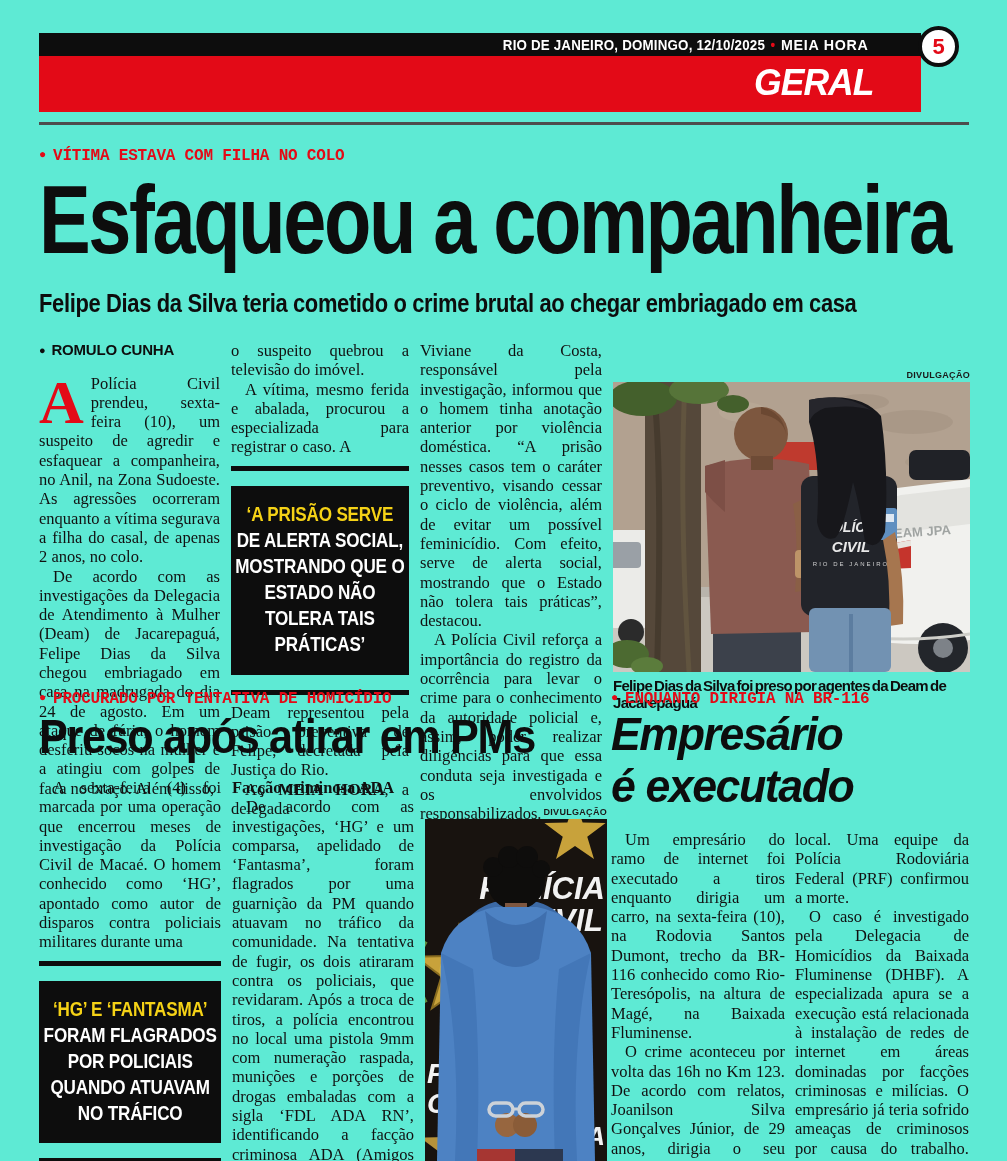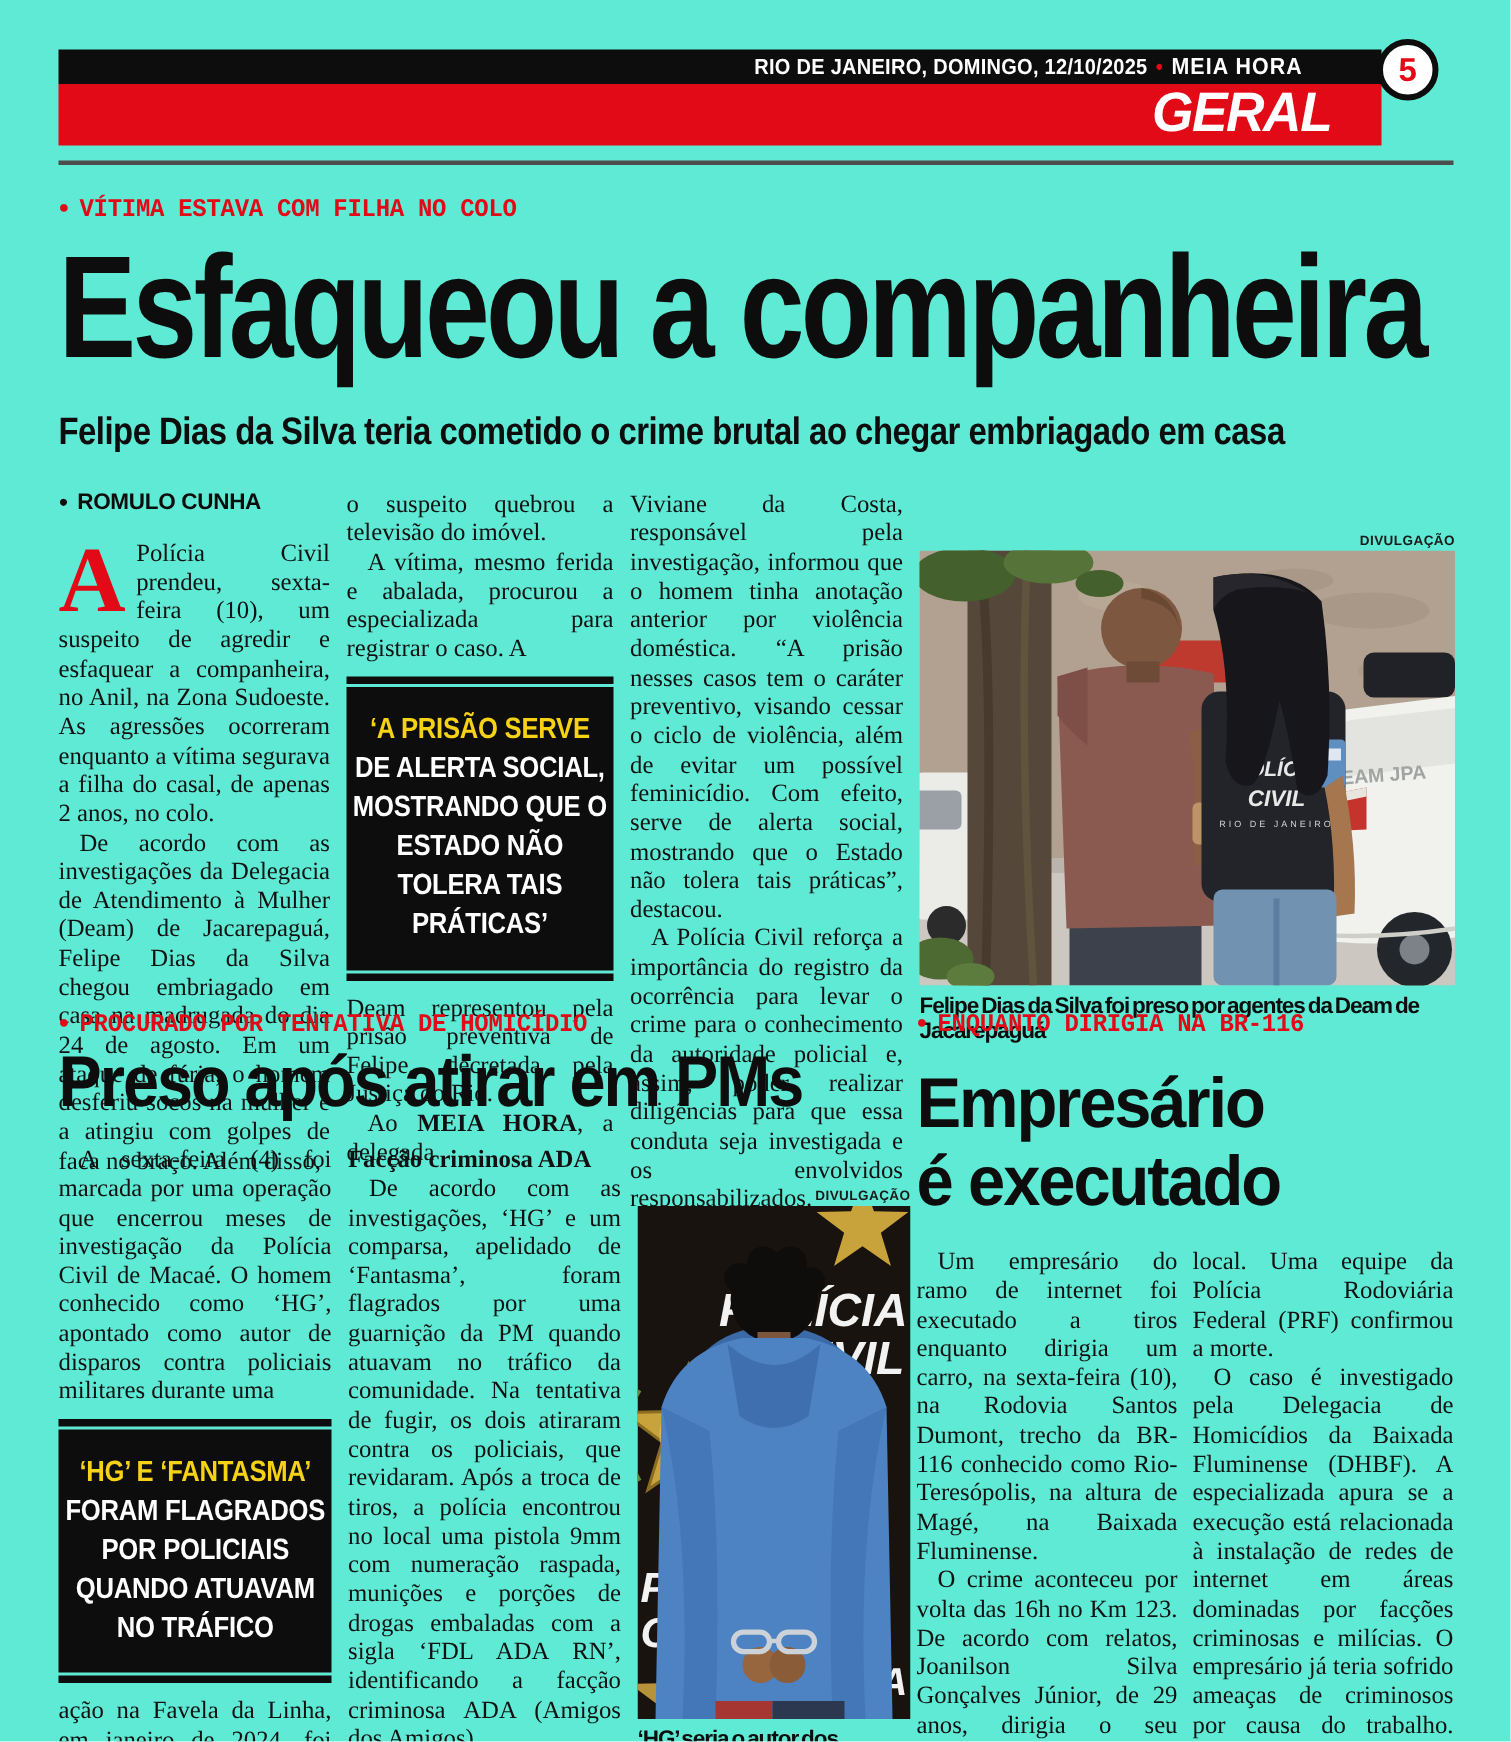--- a/index.html
+++ b/index.html
@@ -9,22 +9,22 @@
 
   
   .bars{position:relative;width:882px;}
   .topbar{height:23px;background:#0d0d0d;display:flex;align-items:center;justify-content:flex-end;
           padding-right:52px;box-sizing:border-box;}
   .topbar .mast{display:inline-block;transform:scaleX(.92);transform-origin:right center;
           font-family:"Liberation Sans",sans-serif;font-weight:bold;color:#fff;font-size:14.5px;
           letter-spacing:.2px;white-space:nowrap;}
   .topbar .dot{color:#e30a17;margin:0 6px;}
   .topbar .brand{font-size:15.5px;letter-spacing:.8px;}
-  .redbar{height:41px;background:#e30a17;display:flex;align-items:center;justify-content:flex-end;
-          padding-right:34px;box-sizing:border-box;}
+  .redbar{height:56px;background:#e30a17;display:flex;align-items:center;justify-content:flex-end;
+          padding-right:48px;box-sizing:border-box;}
   .redbar .section{display:inline-block;transform:scaleX(.96);transform-origin:right center;
           font-family:"Liberation Sans",sans-serif;font-style:italic;font-weight:bold;color:#fff;
           font-size:37px;letter-spacing:-1px;line-height:1;padding-bottom:4px;}
   .pagecircle{position:absolute;right:-38px;top:-7px;width:33px;height:33px;border-radius:50%;
           background:#fff;border:4px solid #0d0d0d;display:flex;align-items:center;justify-content:center;
           font-family:"Liberation Sans",sans-serif;font-weight:bold;font-size:22px;color:#e30a17;z-index:3;}
   .headrule{height:3px;background:#4d4d4d;margin-top:10px;}
 
   
   .kicker{margin-top:21px;font-family:Liberation Mono, monospace;font-weight:bold;color:#e30a17;
@@ -44,38 +44,38 @@
   .s1grid{display:grid;grid-template-columns:181px 178px 182px 357px;column-gap:11px;margin-top:20px;
           height:336px;}
   .bottom{display:grid;grid-template-columns:568px 358px;column-gap:4px;margin-top:12px;}
   .s2grid{display:grid;grid-template-columns:182px 182px 182px;column-gap:11px;margin-top:10px;}
   .s3grid{display:grid;grid-template-columns:174px 174px;column-gap:10px;margin-top:12px;}
 
   .h2wrap{height:56px;margin-top:4px;}
   .h2{display:inline-block;white-space:nowrap;transform:scaleX(.9);transform-origin:left top;
       font-family:"Liberation Sans",sans-serif;font-weight:bold;font-size:48px;letter-spacing:-1.5px;
       line-height:1.05;color:#0d0d0d;}
-  .h3wrap{height:110px;margin-top:16px;}
+  .h3wrap{height:110px;margin-top:0;font-style:italic;}
   .h3{display:inline-block;transform:scaleX(.95);transform-origin:left top;
       font-family:"Liberation Sans",sans-serif;font-weight:bold;font-size:47px;letter-spacing:-1.5px;
       line-height:1.1;color:#0d0d0d;}
 
   
   .bodycol{font-size:16.5px;line-height:1.17;text-align:justify;hyphens:auto;-webkit-hyphens:auto;}
   .bodycol p{margin:0;}
   .bodycol p.indent{text-indent:14px;}
   .byline{font-family:"Liberation Sans",sans-serif;font-weight:bold;font-size:15px;color:#0d0d0d;
           margin-bottom:15px;letter-spacing:-.2px;}
   .byline .bbullet{font-size:11px;vertical-align:1.5px;margin-right:6px;}
   .dropcap{float:left;font-family:"Liberation Serif",serif;font-weight:bold;font-size:62px;
            line-height:50px;color:#e30a17;padding:3px 7px 0 0;}
   .intertitle{font-weight:bold;margin:0;}
 
   
-  .quotebox{border-top:5px solid #0d0d0d;border-bottom:5px solid #0d0d0d;padding:2px 0;margin:9px 0 8px;}
+  .quotebox{border-top:5px solid #0d0d0d;border-bottom:5px solid #0d0d0d;padding:15px 0;margin:9px 0 8px;}
   .quotebox .qinner{background:#0d0d0d;text-align:center;padding:15px 4px 17px;}
   .qtext{display:block;width:114%;margin-left:-7%;transform:scaleX(.877);transform-origin:center top;
          font-family:"Liberation Sans",sans-serif;font-weight:bold;font-size:19.5px;line-height:1.34;
          color:#fff;letter-spacing:-.2px;}
   .qhl{color:#f5d216;}
 
   
   .photoblock{display:flex;flex-direction:column;margin-top:29px;}
   .credit{font-family:"Liberation Sans",sans-serif;font-weight:bold;font-size:9px;letter-spacing:.3px;
           text-align:right;color:#1a1a1a;margin-bottom:2px;}

